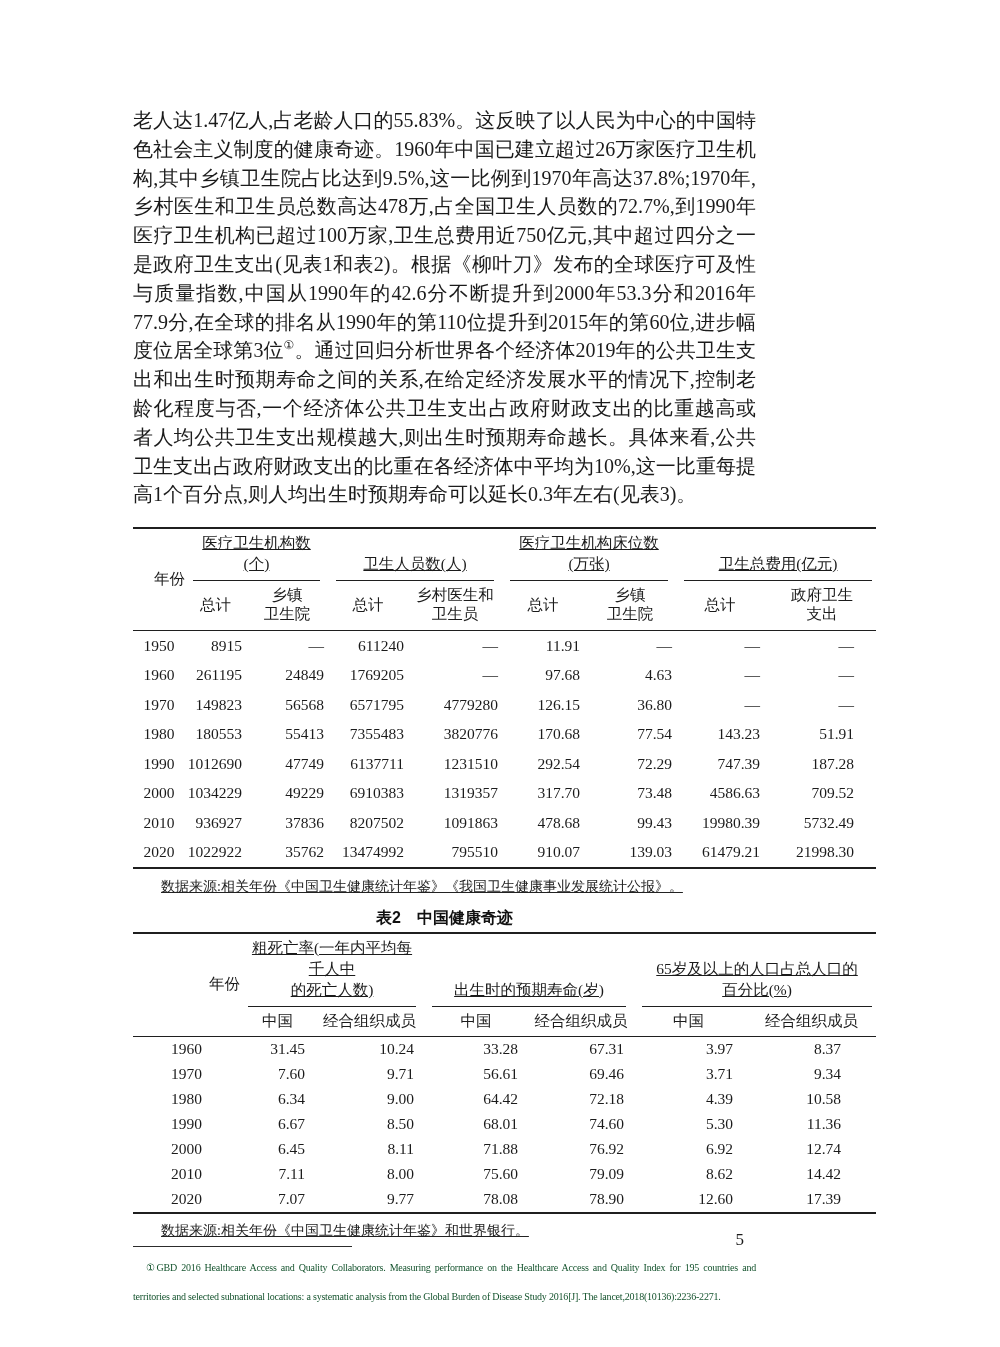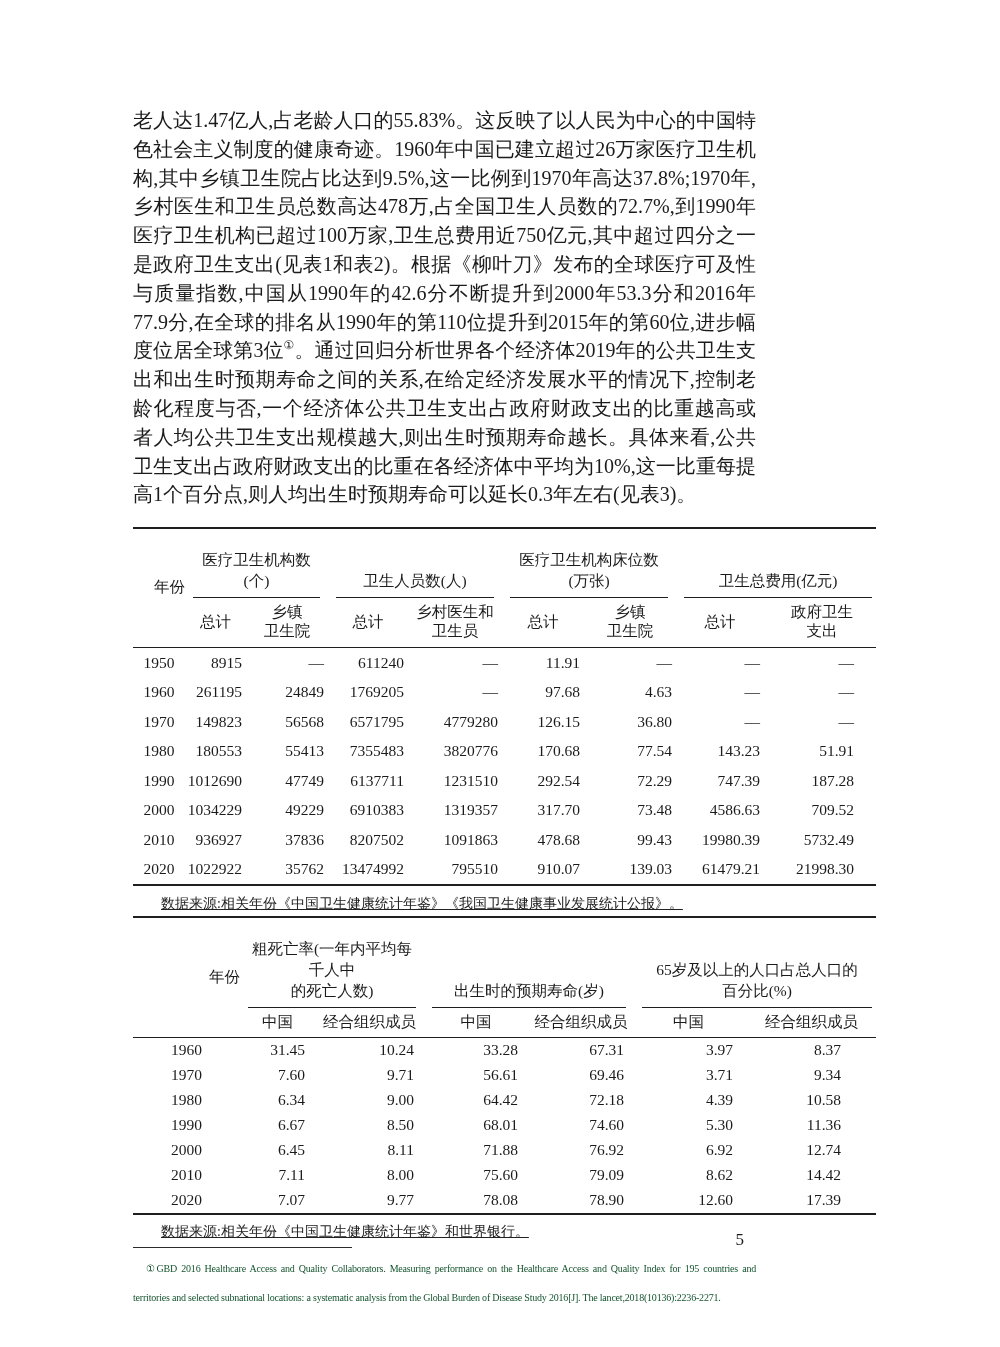--- a/index.html
+++ b/index.html
@@ -36,21 +36,21 @@
     table-layout:fixed;
     font-size:15.5px;
     color:#1b1b1b;
     border-top:2px solid #1f1f1f;
     border-bottom:2px solid #1f1f1f;
   }
   .t1{margin-top:18px;}
   .t2{margin-top:3px;}
   .tbl thead{border-bottom:1px solid #1f1f1f;}
   .tbl th{font-weight:normal;padding:0;}
-  .tbl th.grp{vertical-align:bottom;padding:19px 8px 0;}
+  .tbl th.grp{vertical-align:bottom;padding:2px 8px 0;text-decoration:underline;}
   .grp-in{
     border-bottom:1px solid #1f1f1f;
     text-align:center;
     padding:2px 0 5px;
     white-space:pre-line;
     line-height:1.35;
   }
   .tbl th.sub{
     text-align:center;
     vertical-align:middle;
@@ -235,20 +235,21 @@
           <td>910.07</td>
           <td>139.03</td>
           <td>61479.21</td>
           <td>21998.30</td>
         </tr>
       </tbody>
   </table>
 
   <div class="src">数据来源:相关年份《中国卫生健康统计年鉴》《我国卫生健康事业发展统计公报》。</div>
 
+  <div class="tbl-title" style="margin-top:12px;">表2　中国健康奇迹</div>
 
   <table class="tbl t2">
     <colgroup>
       <col style="width:107px">
         <col style="width:75px">
         <col style="width:109px">
       <col style="width:104px">
         <col style="width:106px">
         <col style="width:109px">
       <col style="width:137px">

